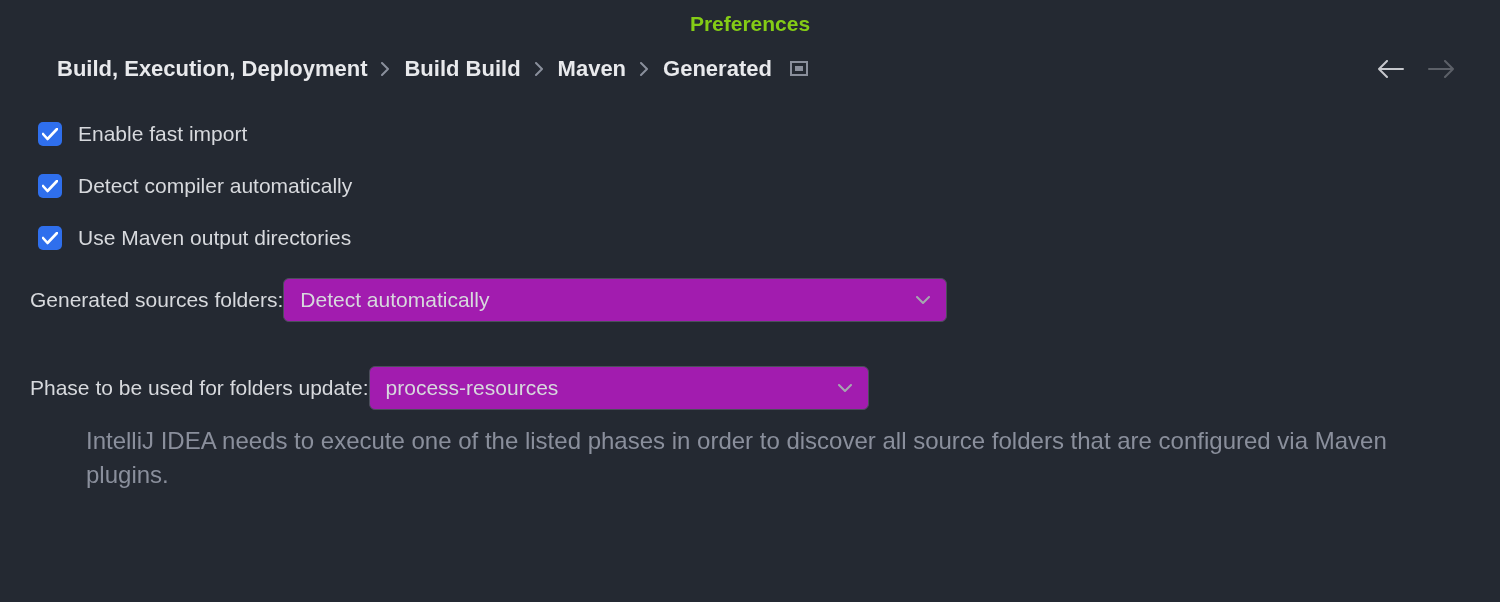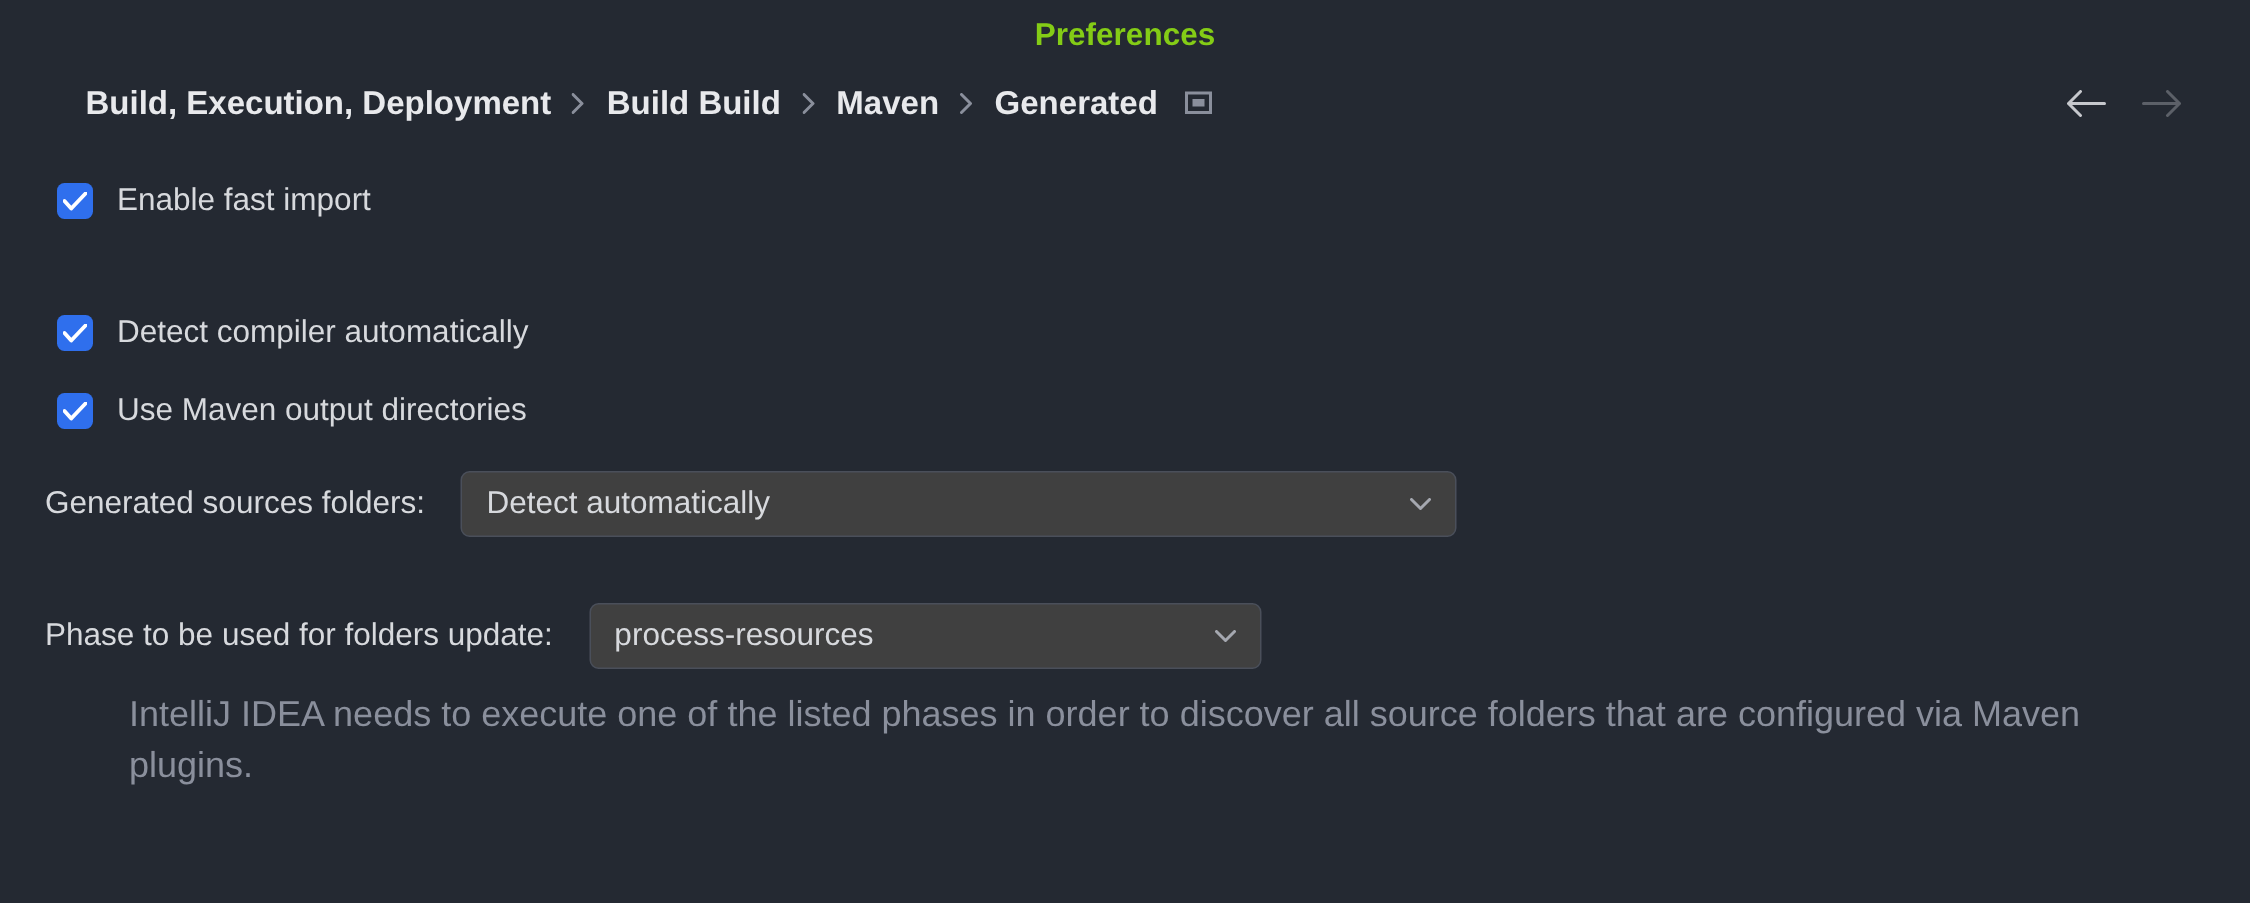--- a/index.html
+++ b/index.html
@@ -64,64 +64,63 @@
     .nav-arrow.disabled { opacity: 0.35; cursor: default; }
     .content {
       padding: 0 30px;
     }
     .check-row {
       display: flex;
       align-items: center;
       gap: 16px;
       margin-bottom: 28px;
     }
-    .check-row.first { margin-bottom: 64px; text-align: center; }
+    .check-row.first { margin-bottom: 28px; text-align: center; }
     .checkbox {
       width: 24px;
       height: 24px;
       border-radius: 5px;
       background: #2f6fed;
       display: inline-flex;
       align-items: center;
       justify-content: center;
       cursor: pointer;
       flex-shrink: 0;
       margin-left: 8px;
     }
     .check-label {
       color: #d7d9dd;
       font-size: 21px;
       cursor: pointer;
     }
     .form-row {
       display: flex;
       align-items: center;
-      gap: 24px;
       margin-top: 20px;
       margin-bottom: 44px;
     }
     .form-label {
       color: #d7d9dd;
       font-size: 21px;
     }
     .select {
-      background: #404040;
+      background: #a21caf;
       border: 1px solid #4a4f5a;
       border-radius: 6px;
       height: 44px;
       display: flex;
       align-items: center;
       justify-content: space-between;
       padding: 0 16px;
       cursor: pointer;
       color: #d7d9dd;
       font-size: 21px;
     }
     .select.wide { width: 664px; }
-    .select.med { width: 448px; text-align: right; }
+    .select.med { width: 500px; text-align: right; }
     .select-chevron {
       display: inline-flex;
       align-items: center;
     }
     .help-text {
       color: #8a8f9c;
       font-size: 24px;
       padding-left: 56px;
       line-height: 1.4;
     }

